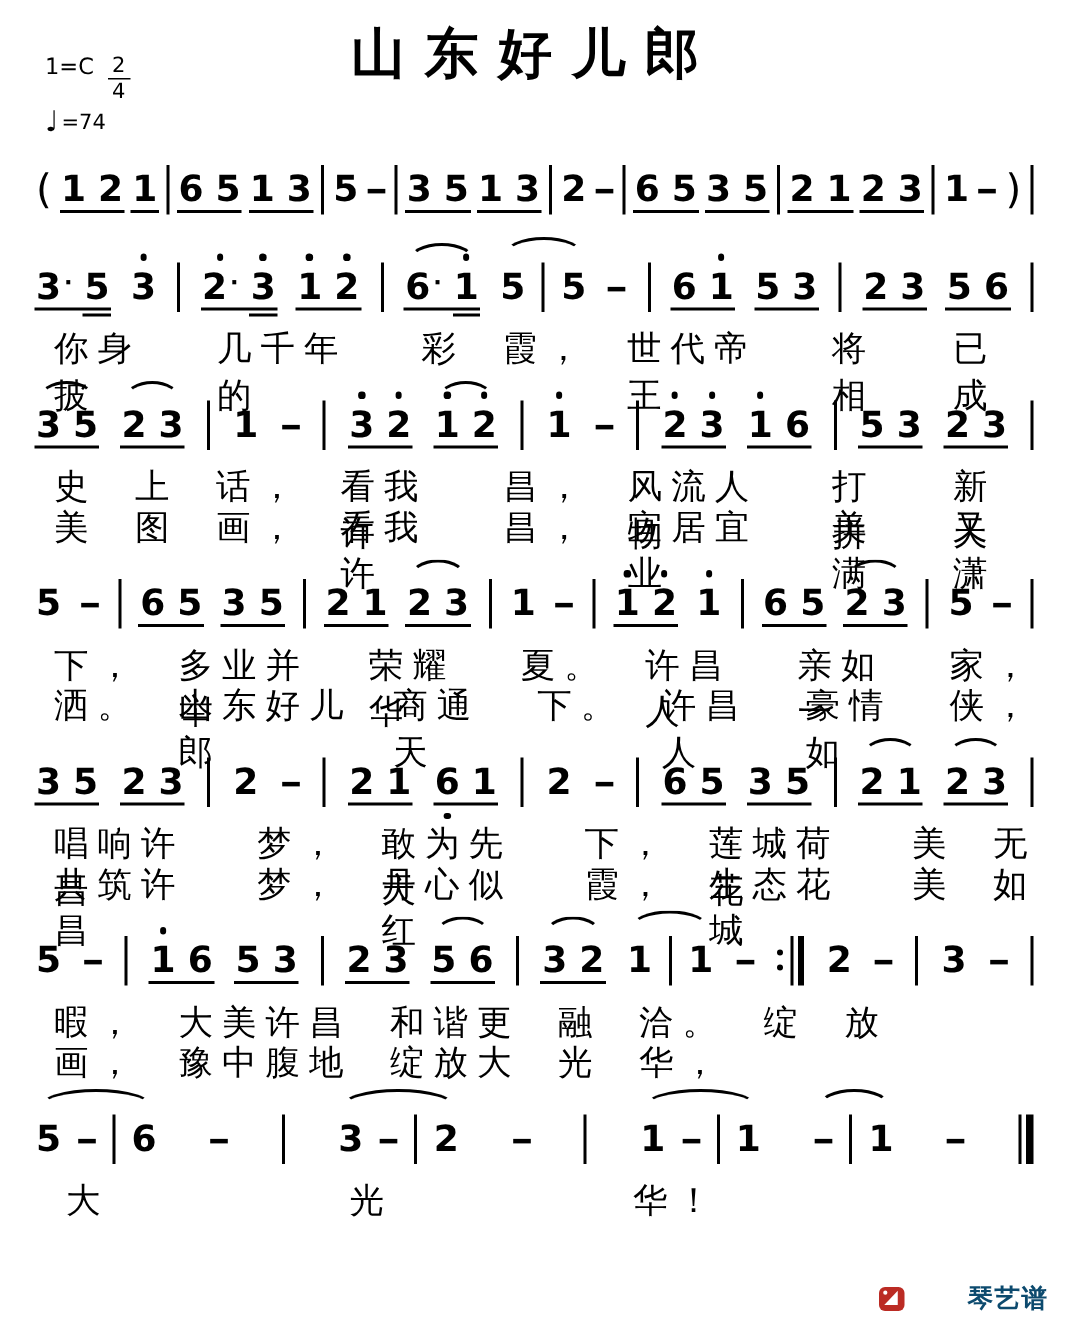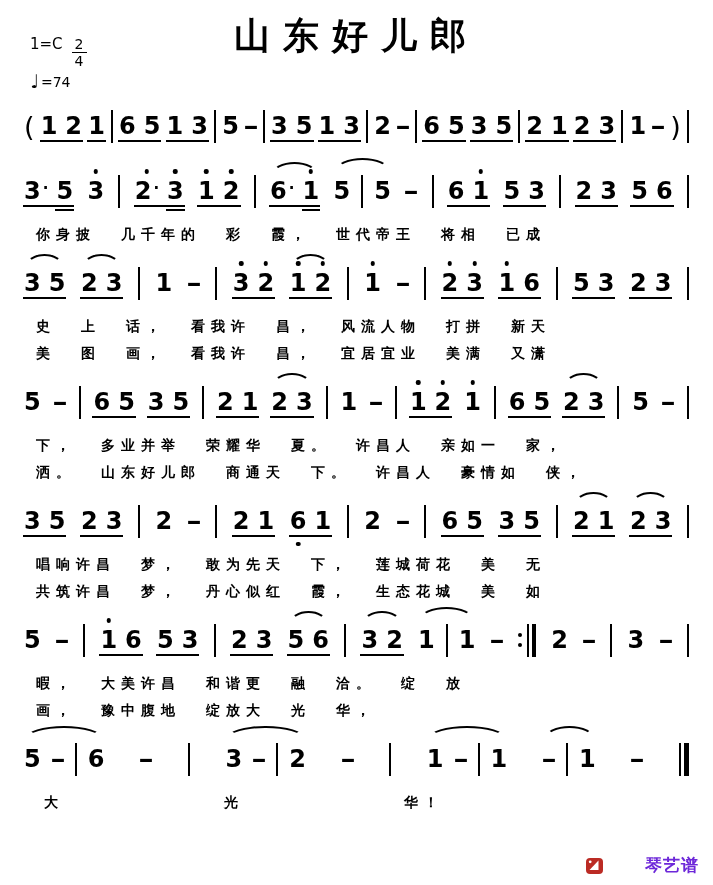--- a/index.html
+++ b/index.html
@@ -34,21 +34,21 @@
   .bar i.line{display:block;width:2px;height:33px;background:#000;}
   .bar.final i.line.thick{width:5px;}
   .bar.repeat i.line.thick{width:4px;}
   .bar .dots{display:flex;flex-direction:column;gap:6px;margin-right:2px;}
   .bar .dots i{display:block;width:4px;height:4px;border-radius:50%;background:#000;}
   .tspan{position:relative;display:inline-flex;align-items:center;gap:11px;}
   i.arc{position:absolute;top:-17px;left:2px;right:2px;height:12px;box-sizing:border-box;
         border:2px solid transparent;border-top:2px solid #000;border-bottom:none;
         border-radius:50% 50% 0 0 / 100% 100% 0 0;}
   
-  .lyrics-row{display:flex;align-items:flex-end;gap:25px;height:27px;font-size:14px;font-weight:bold;letter-spacing:6px;padding-left:14px;}
+  .lyrics-row{display:flex;align-items:flex-start;gap:25px;height:27px;font-size:23px;font-weight:normal;letter-spacing:6px;padding-left:14px;}
   .lyrics-row.sparse{gap:160px;padding-left:22px;}
   
   .watermark{position:absolute;right:14px;bottom:8px;display:flex;align-items:center;gap:2px;}
   .watermark .brand{font-size:17px;font-weight:bold;letter-spacing:1px;}
 </style>
 </head>
 <body style="background: rgb(255, 255, 255);">
 
 <div class="sheet">
 
@@ -899,21 +899,21 @@
           </span>
         </div>
         <div class="lyrics-row sparse">
           <span class="lyric-seg">大</span>
           <span class="lyric-seg">光</span>
           <span class="lyric-seg">华！</span>
         </div>
       </div>
     </div>
 
-  <div class="watermark" style="color: #6d28d9; gap: 40px;">
+  <div class="watermark" style="color: #0c4a6e; gap: 40px;">
     <svg width="20" height="20" viewBox="0 0 20 20">
       <rect x="1" y="2" width="17" height="16" rx="4" fill="#bb2b24"></rect>
       <path d="M4.5 14 L13.5 4.5 L13.5 14 Z" fill="#ffffff"></path>
       <circle cx="5.2" cy="5.8" r="1.4" fill="#ffffff"></circle>
     </svg>
     <span class="brand">琴艺谱</span>
   </div>
 
 </div>
 

